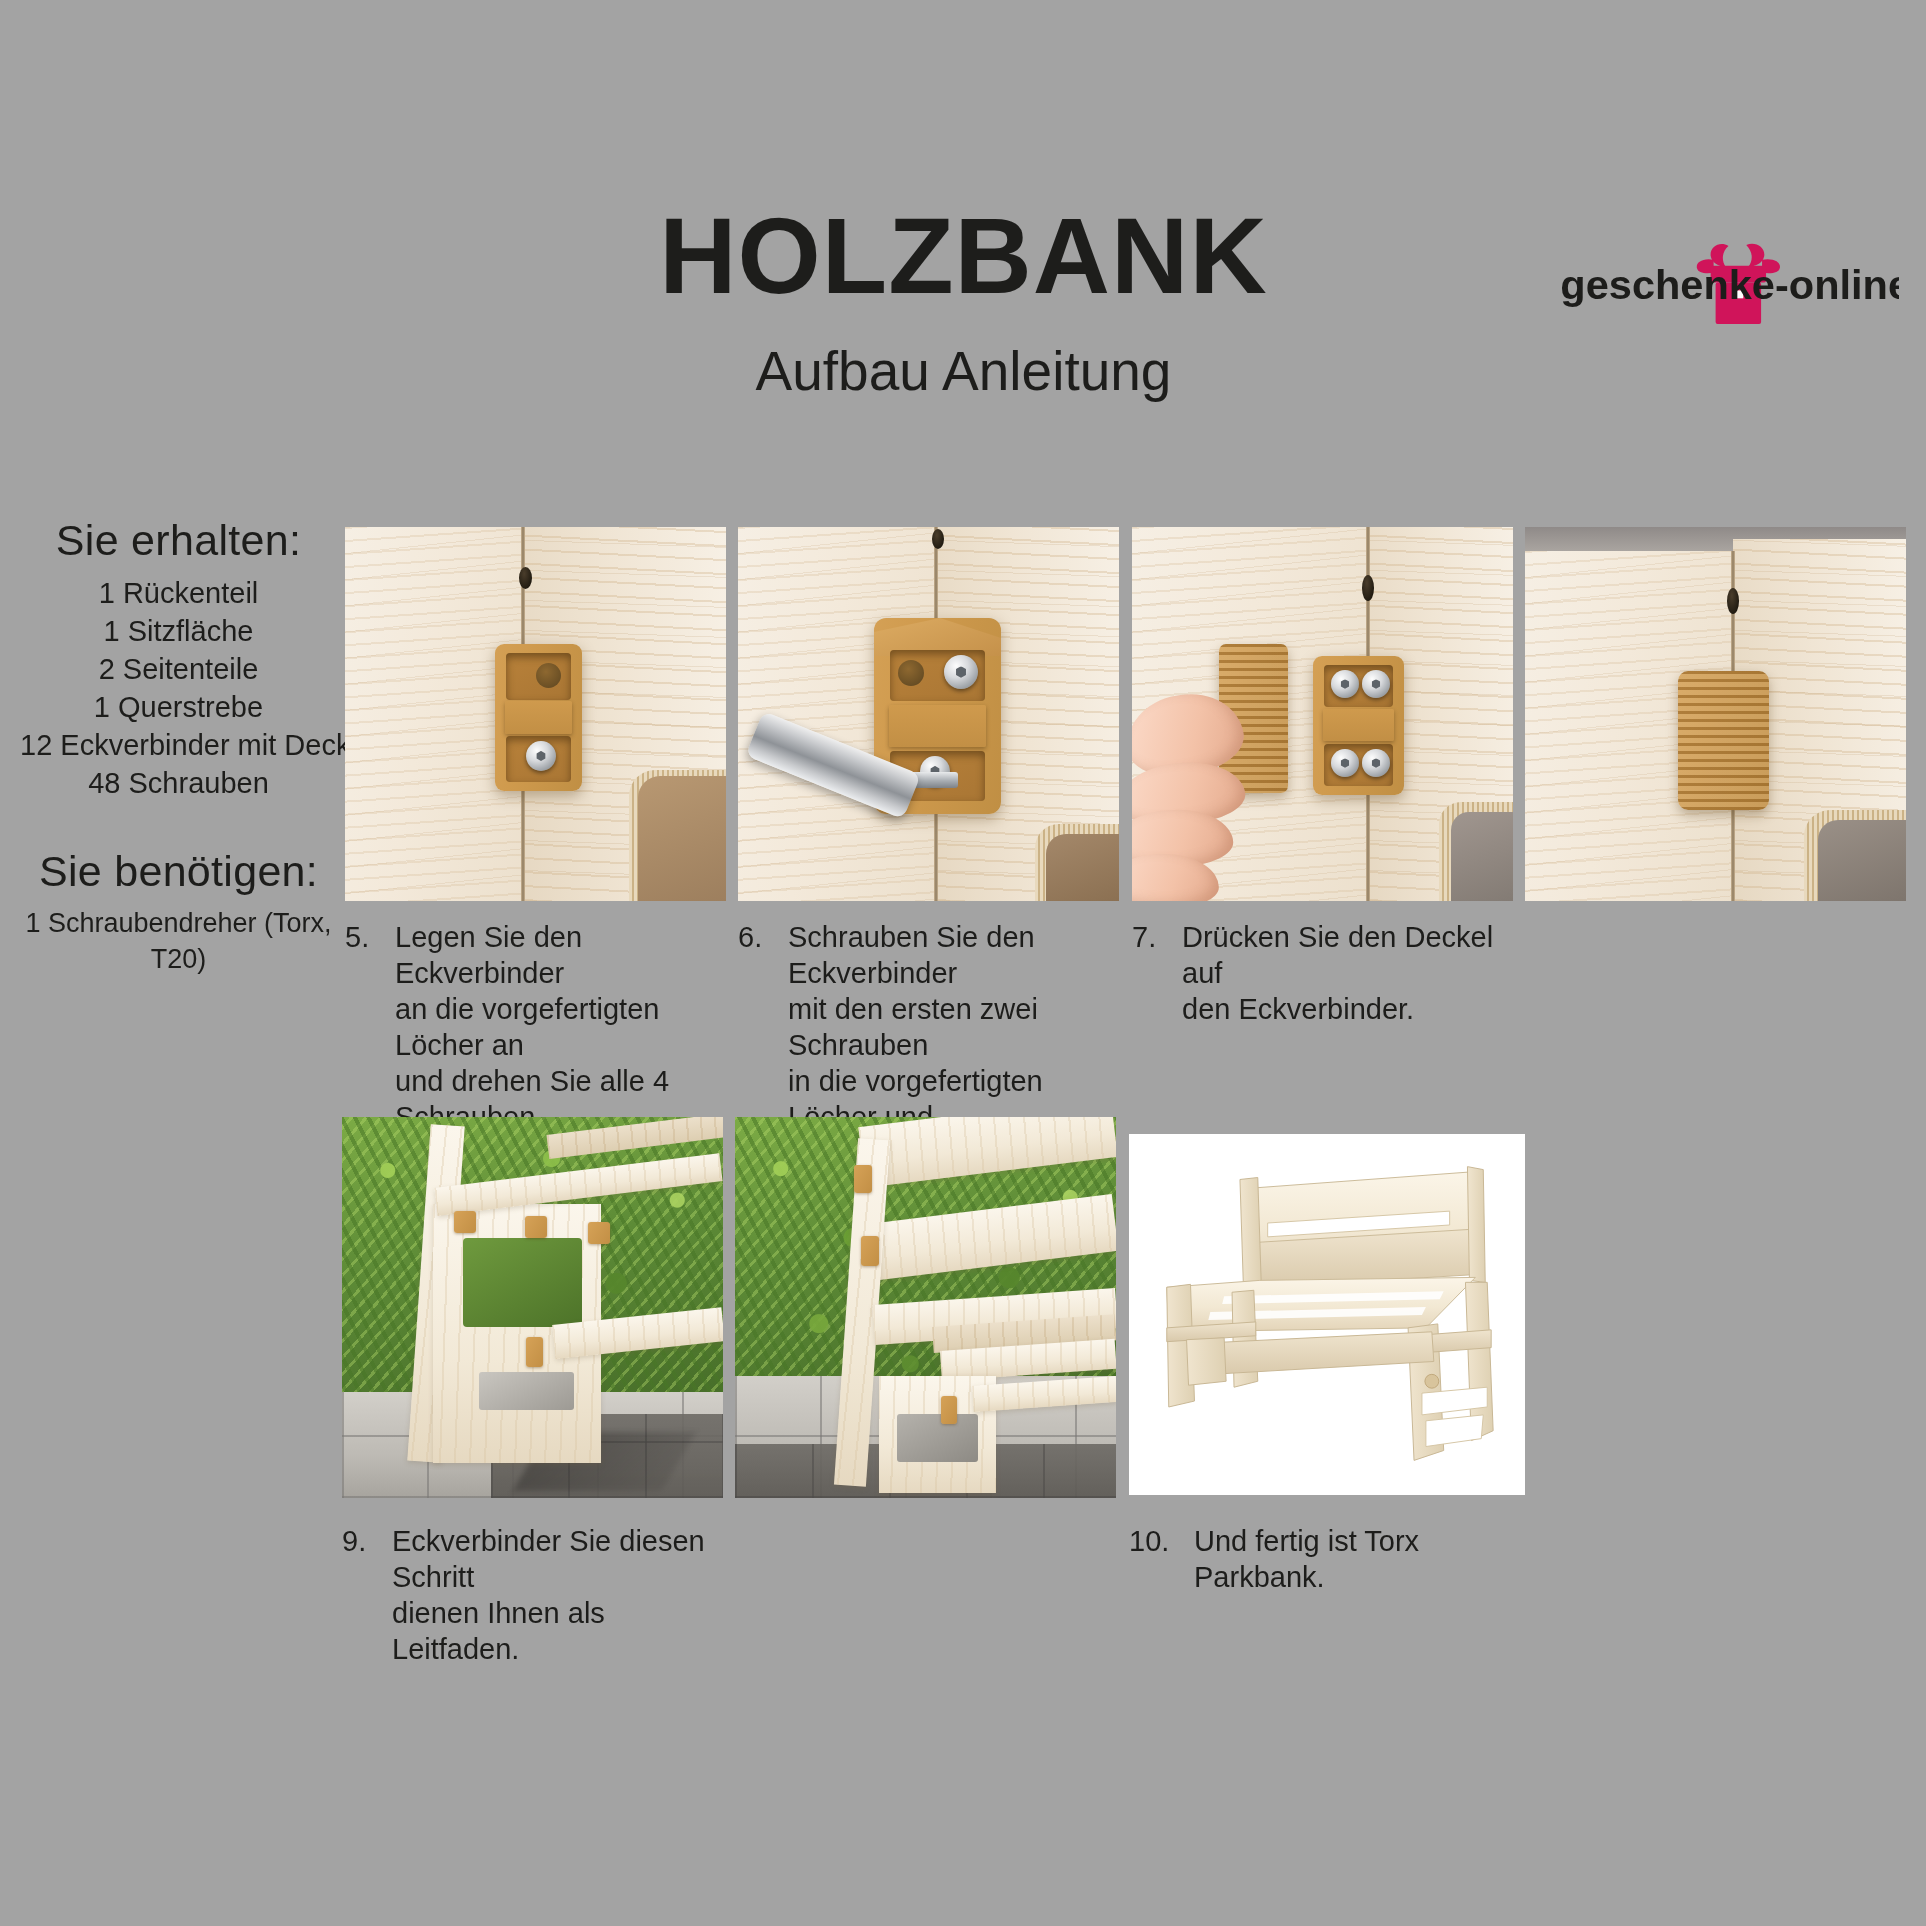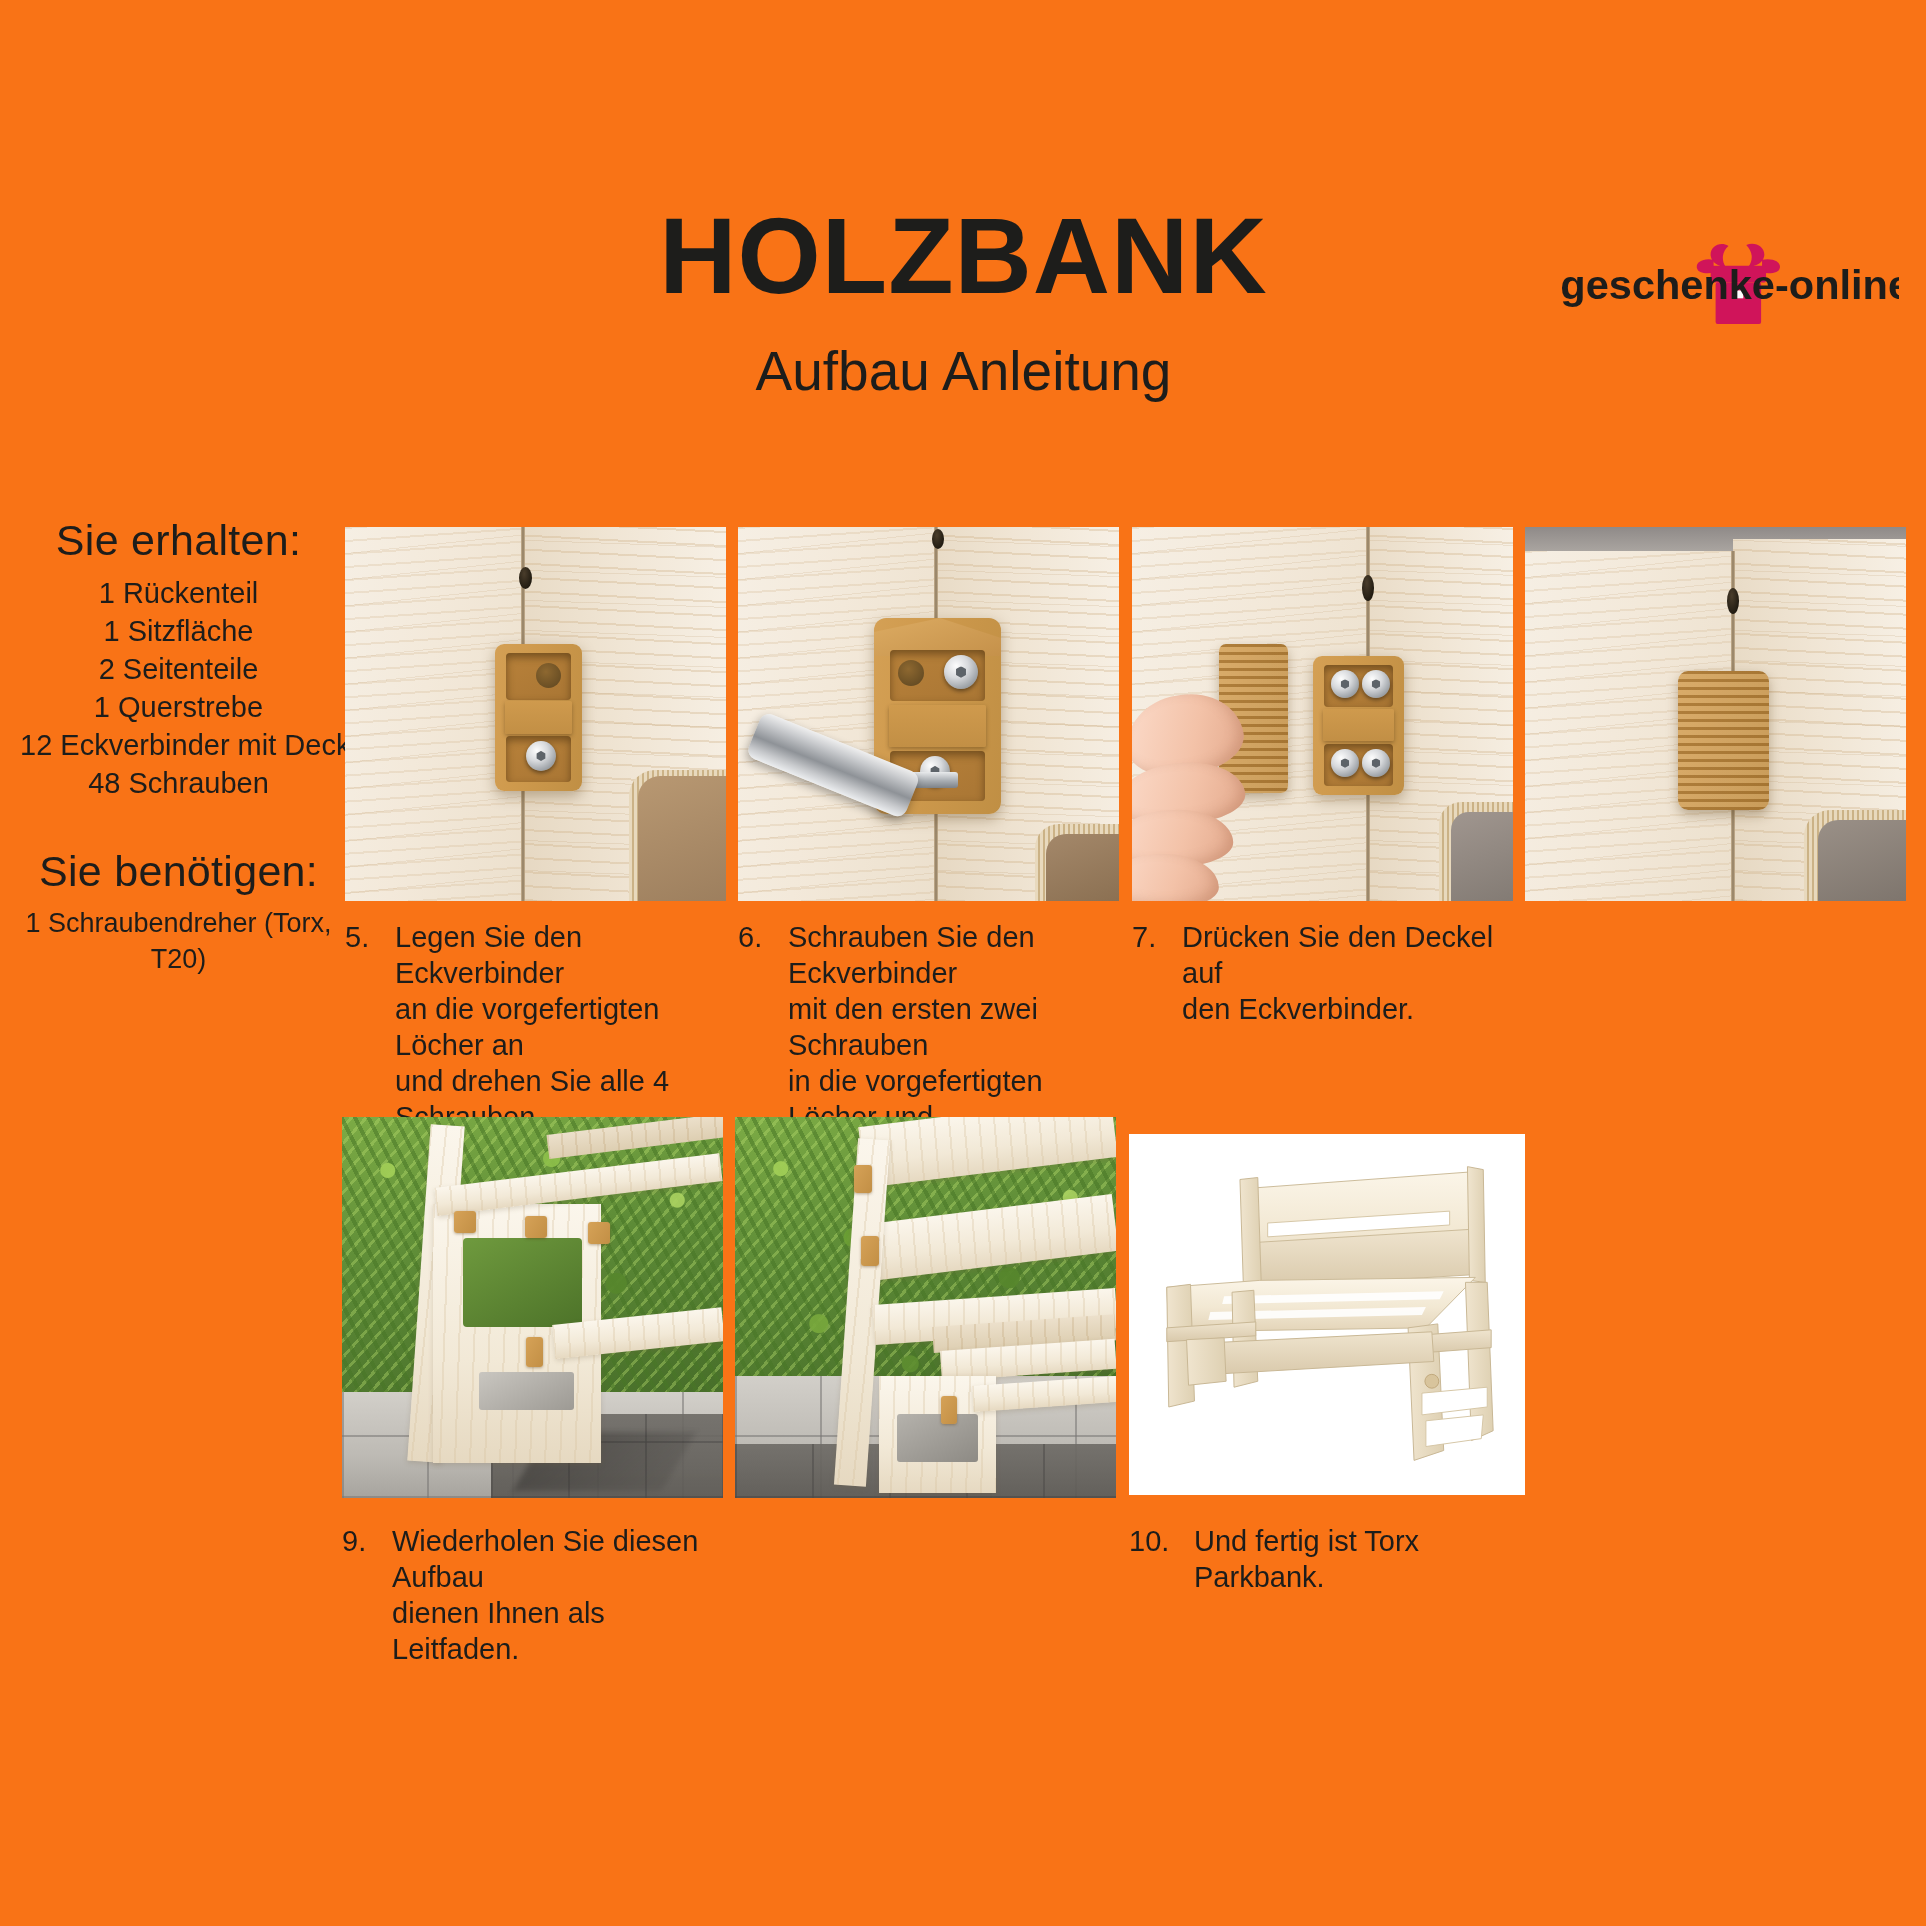--- a/index.html
+++ b/index.html
@@ -4,21 +4,21 @@
 <title>HOLZBANK – Aufbau Anleitung</title>
 <style>
   html,body{margin:0;padding:0;background:#ffffff;}
   body{
     width:1927px;height:1927px;
     font-family:"Liberation Sans", sans-serif;
     color:#1a1a1a;
     overflow:hidden;
     position:relative;
   }
-  .sheet{position:absolute;inset:0;background:#f97316;padding-left:24px;}
+  .sheet{position:absolute;inset:0;background:#a3a3a3;padding-left:24px;}
 
   
   .header{position:absolute;left:0;top:0;width:1927px;height:426px;}
   .title{
     position:absolute;left:0;top:203px;width:1927px;
     text-align:center;
     font-size:107px;line-height:107px;font-weight:bold;
     letter-spacing:1px;color:#1d1d1b;
   }
   .subtitle{
@@ -364,21 +364,21 @@
     <div class="plank" style="left:94px;top:71px;width:287px;height:28px;transform:rotate(-7deg);transform-origin:0 50%;"></div>
     <div class="plank-dk" style="left:206px;top:18px;width:178px;height:24px;transform:rotate(-7deg);transform-origin:0 50%;"></div>
     <div class="plank" style="left:212px;top:208px;width:170px;height:34px;transform:rotate(-6deg);transform-origin:0 50%;"></div>
 
     <div class="tab" style="left:112px;top:94px;width:22px;height:22px;"></div>
     <div class="tab" style="left:183px;top:99px;width:22px;height:22px;"></div>
     <div class="tab" style="left:246px;top:105px;width:22px;height:22px;"></div>
     <div class="tab" style="left:184px;top:220px;width:17px;height:30px;"></div>
   </div>
   <div class="caption" style="left:342px;top:1523px;width:396px;">
-    <div><span class="num">9.</span><span class="txt">Wiederholen Sie diesen Aufbau</span></div>
+    <div><span class="num">9.</span><span class="txt">Eckverbinder Sie diesen Schritt</span></div>
     <div><span class="num"></span><span class="txt">dienen Ihnen als Leitfaden.</span></div>
   </div>
 
   <div class="photo" style="left:735px;top:1117px;width:381px;height:381px;">
     <div class="hedge" style="left:0;top:0;width:381px;height:287px;"></div>
     <div class="pave" style="left:0;top:259px;width:381px;height:122px;"></div>
     <div class="pave-dark" style="left:0;top:327px;width:381px;height:54px;"></div>
 
     <div class="plank" style="left:127px;top:10px;width:254px;height:61px;transform:rotate(-7deg);transform-origin:0 50%;"></div>
     <div class="plank" style="left:135px;top:107px;width:247px;height:57px;transform:rotate(-7deg);transform-origin:0 50%;"></div>

